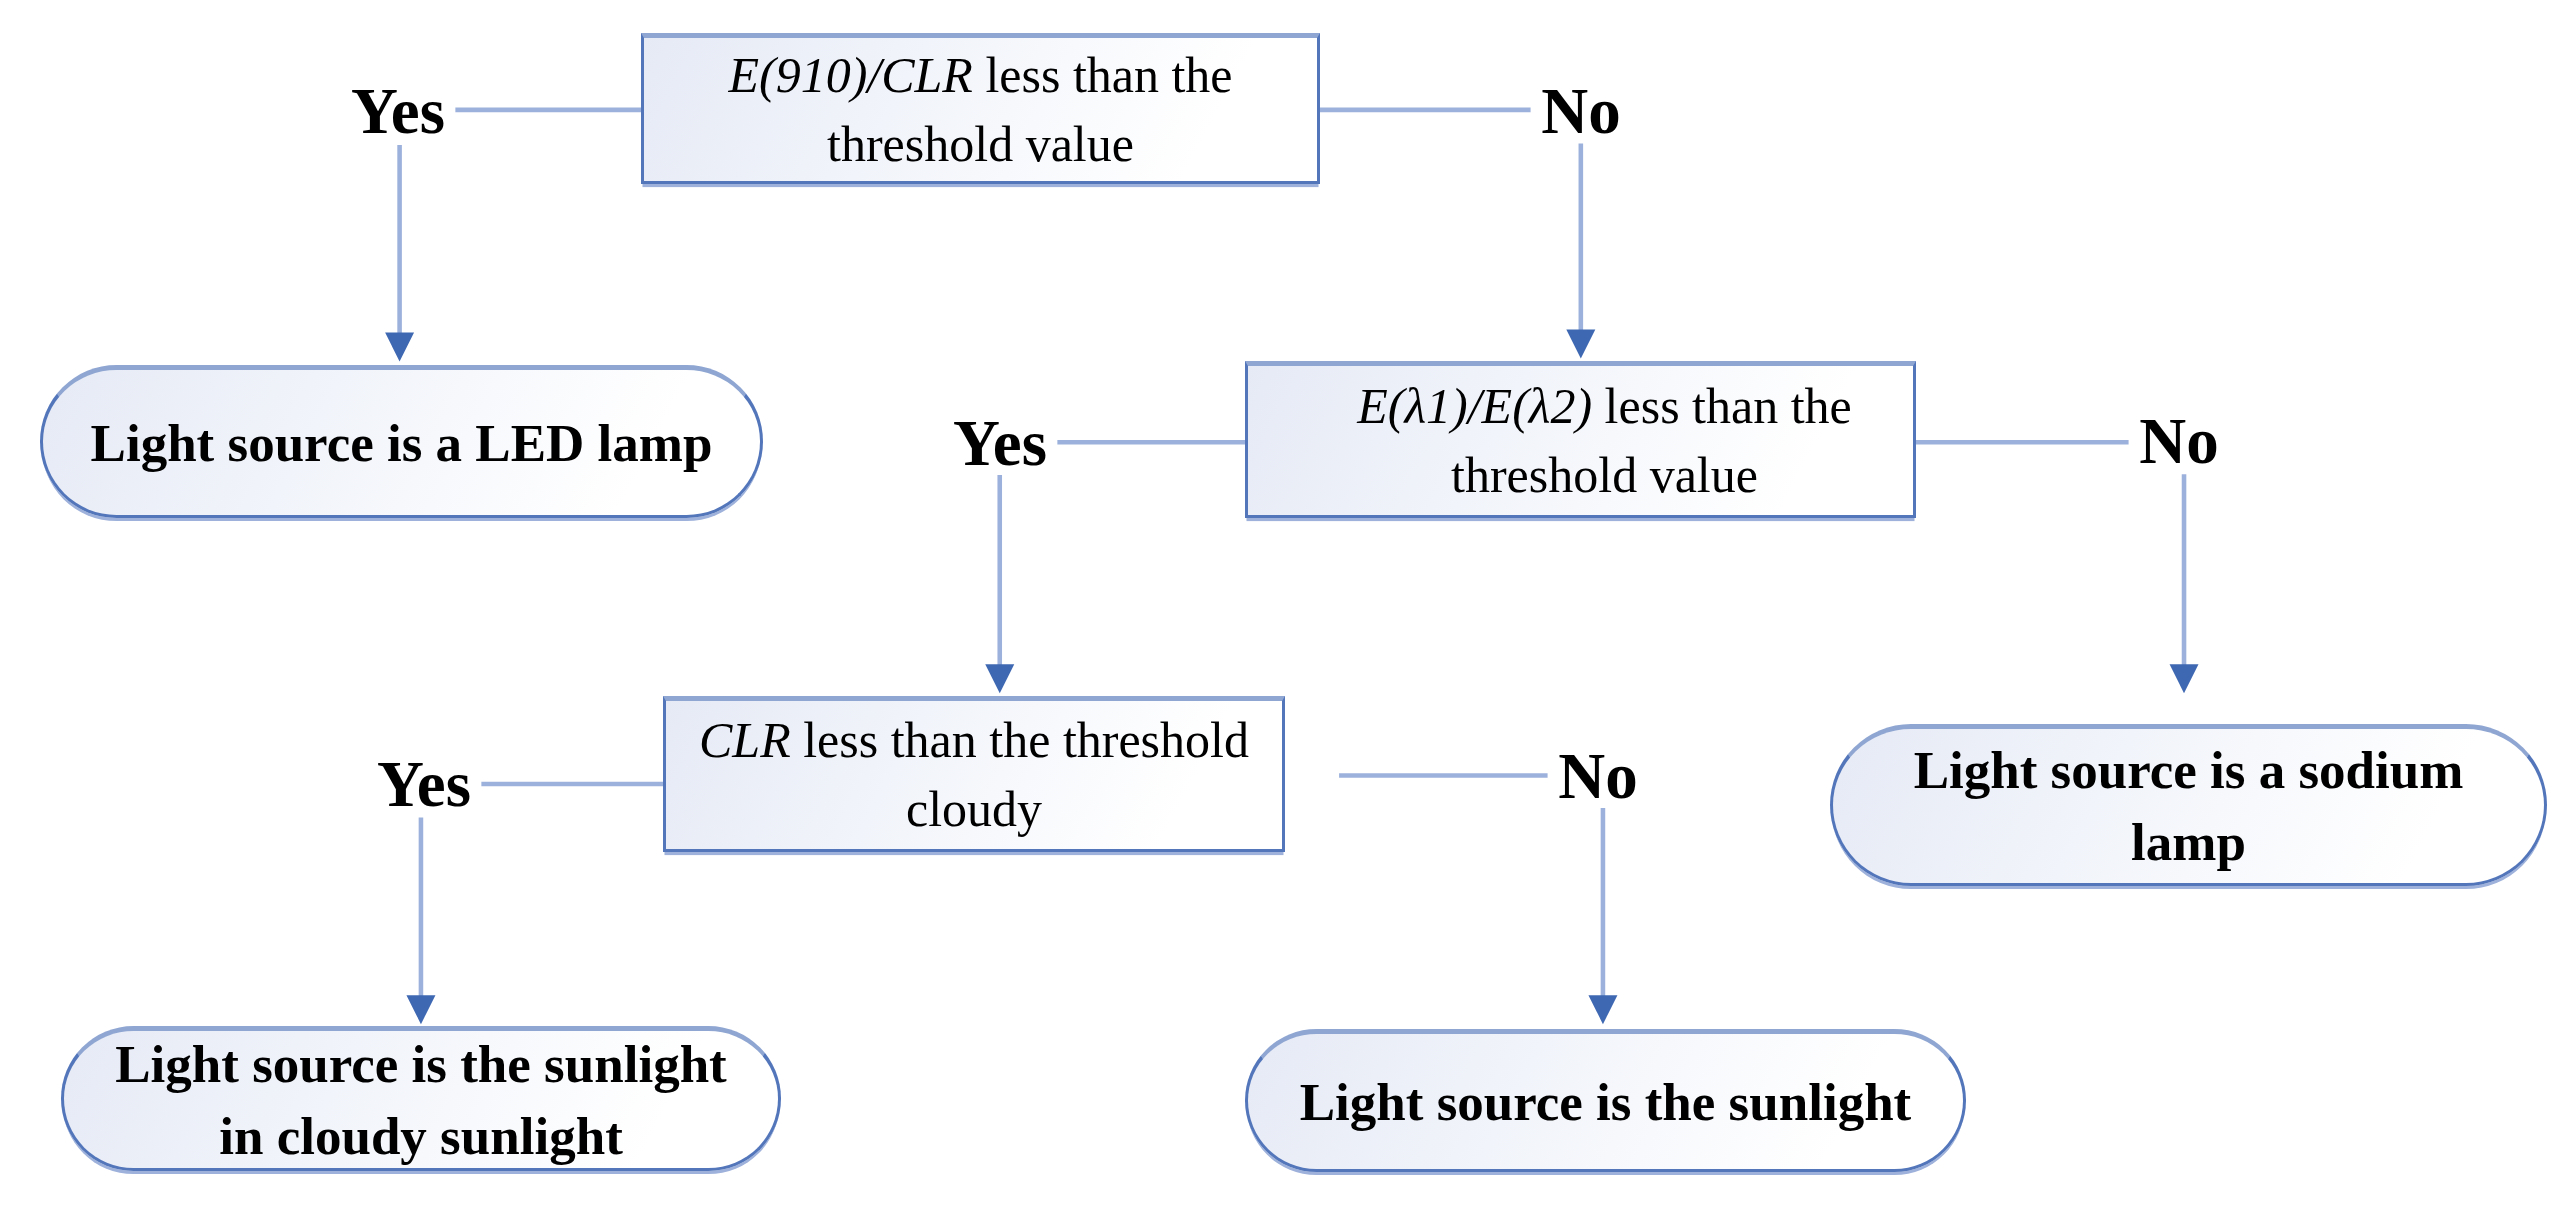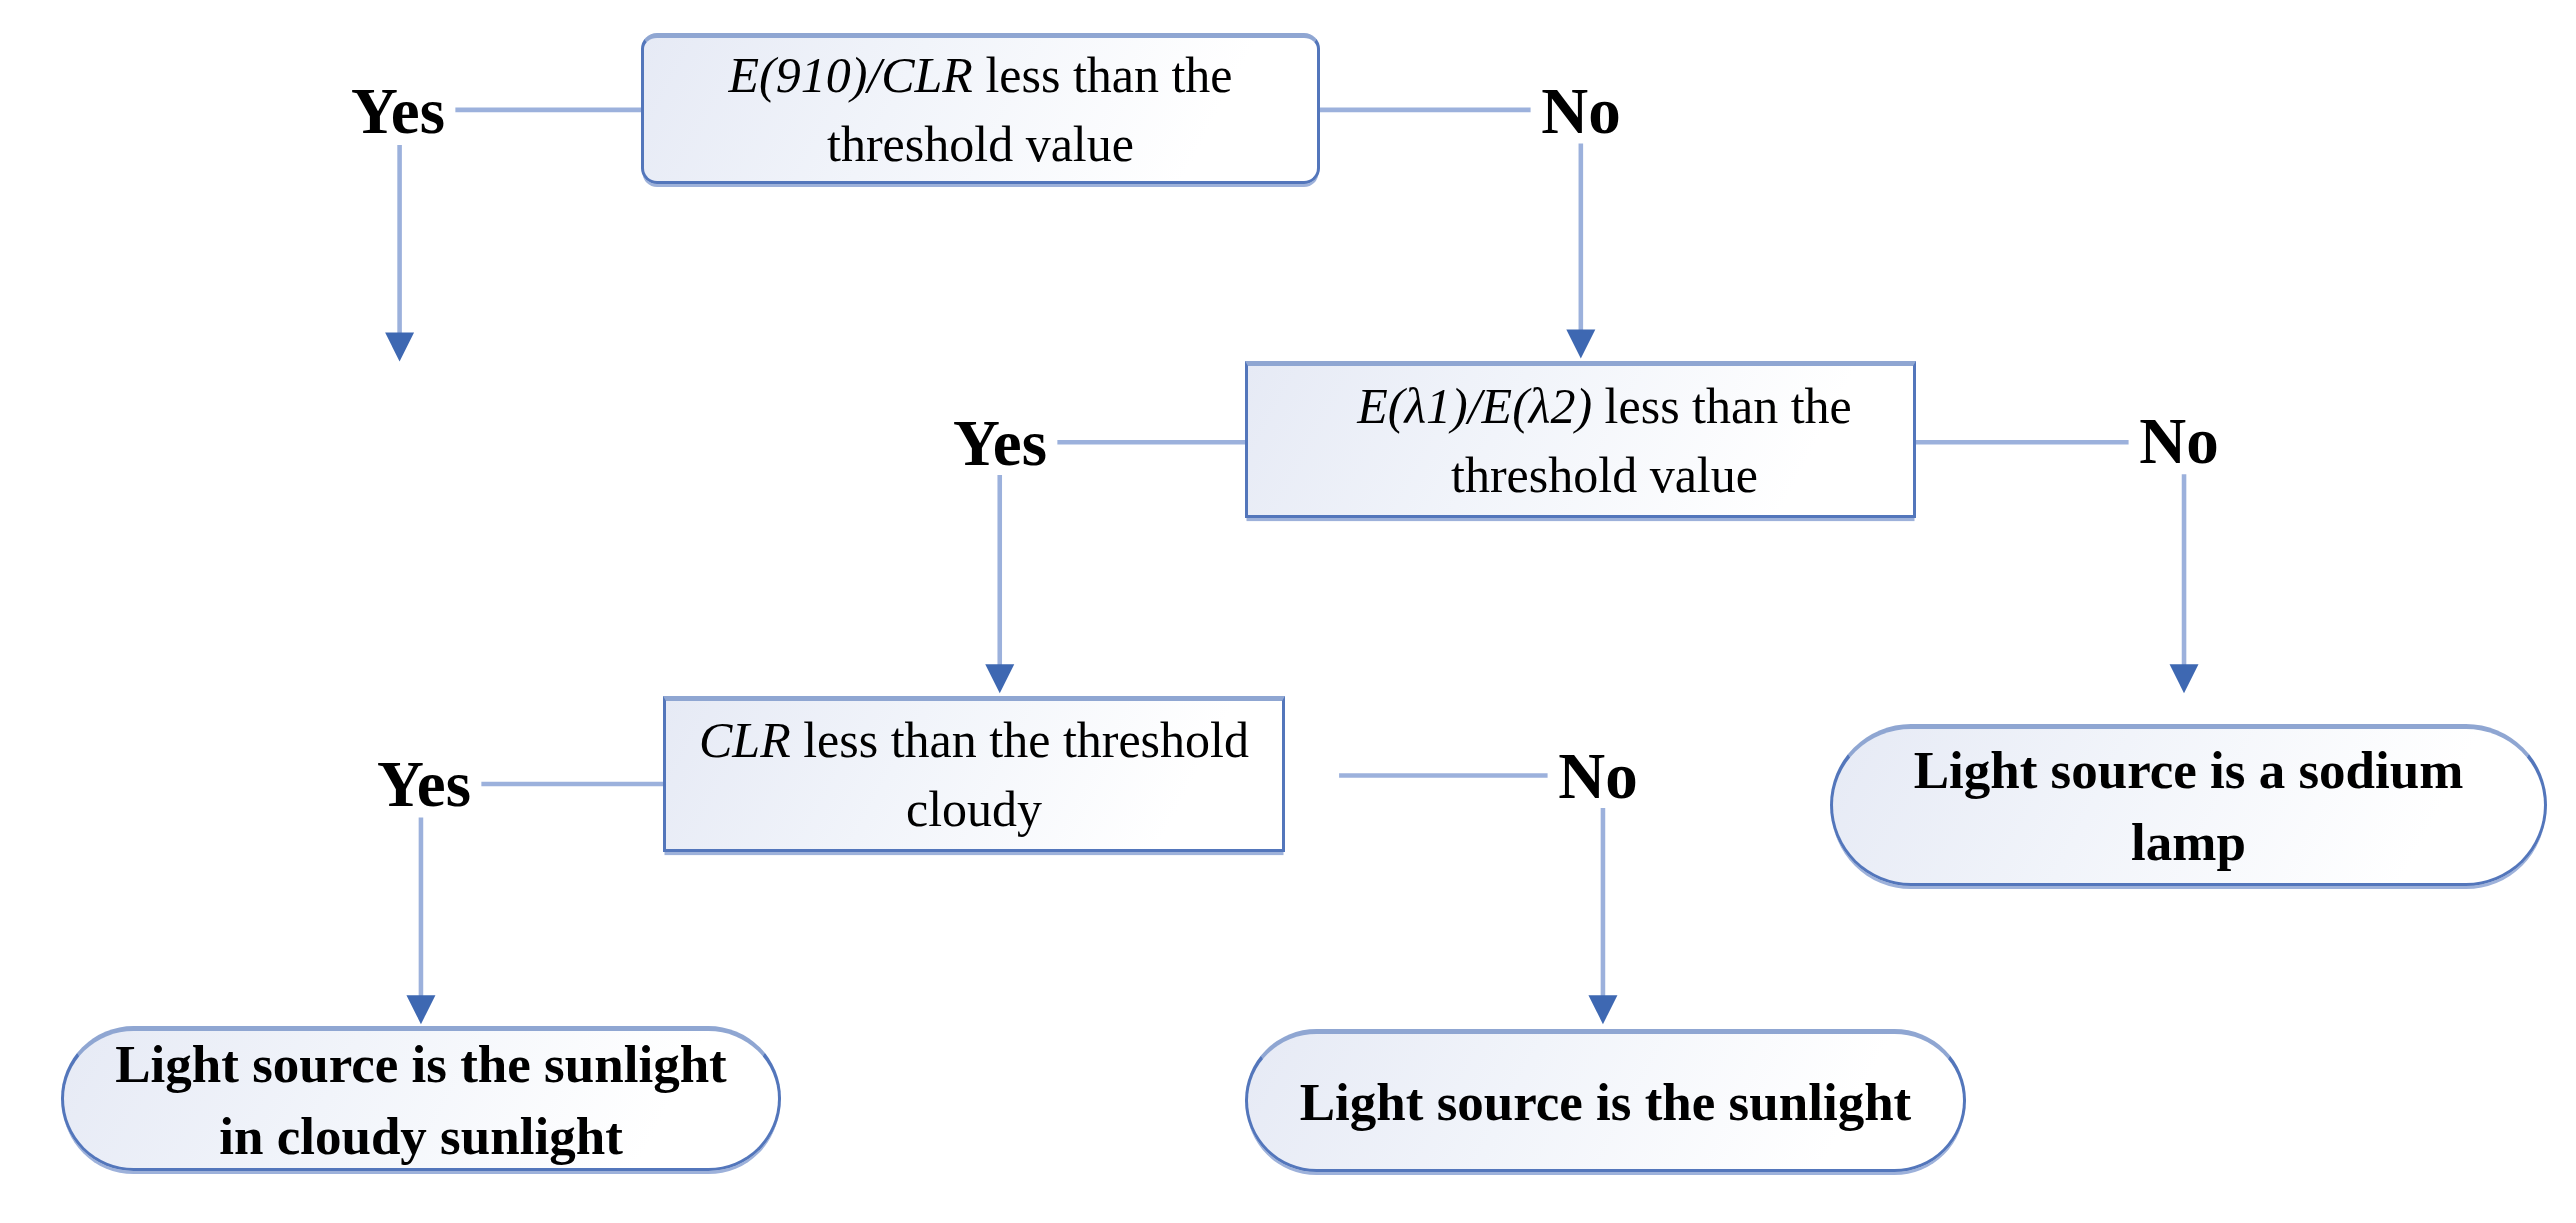--- a/index.html
+++ b/index.html
@@ -60,35 +60,38 @@
 
     <line class="wire" x1="624" y1="1028" x2="874" y2="1028"></line>
     <line class="wire" x1="552" y1="1072" x2="552" y2="1309"></line>
     <polygon class="arrowhead" points="533,1305 571,1305 552,1343"></polygon>
 
     <line class="wire" x1="1756" y1="1017" x2="2046" y2="1017"></line>
     <line class="wire" x1="2102" y1="1058" x2="2102" y2="1309"></line>
     <polygon class="arrowhead" points="2083,1305 2121,1305 2102,1343"></polygon>
   </svg>
 
-  <div class="node decision" style="left:641px; top:33px; width:679px; height:151px;border-radius:16px;">
+  <div class="node decision" style="left:641px; top:33px; width:679px; height:151px;">
     <div class="tline"><i class="math">E(910)/CLR</i><span> less than the</span></div>
     <div class="tline">threshold value</div>
   </div>
 
   <div class="node decision" style="left:1245px; top:361px; width:671px; height:157px;padding-left:48px;">
     <div class="tline"><i class="math">E(λ1)/E(λ2)</i><span> less than the</span></div>
     <div class="tline">threshold value</div>
   </div>
 
   <div class="node decision" style="left:663px; top:696px; width:622px; height:156px;">
     <div class="tline"><i class="math">CLR</i><span> less than the threshold</span></div>
     <div class="tline">cloudy</div>
   </div>
 
+  <div class="node pill" style="left:40px; top:365px; width:723px; height:153px;">
+    <div class="tline">Light source is a LED lamp</div>
+  </div>
 
   <div class="node pill" style="left:1830px; top:724px; width:717px; height:162px;">
     <div class="tline">Light source is a sodium</div>
     <div class="tline">lamp</div>
   </div>
 
   <div class="node pill" style="left:61px; top:1026px; width:720px; height:145px;">
     <div class="tline">Light source is the sunlight</div>
     <div class="tline">in cloudy sunlight</div>
   </div>

